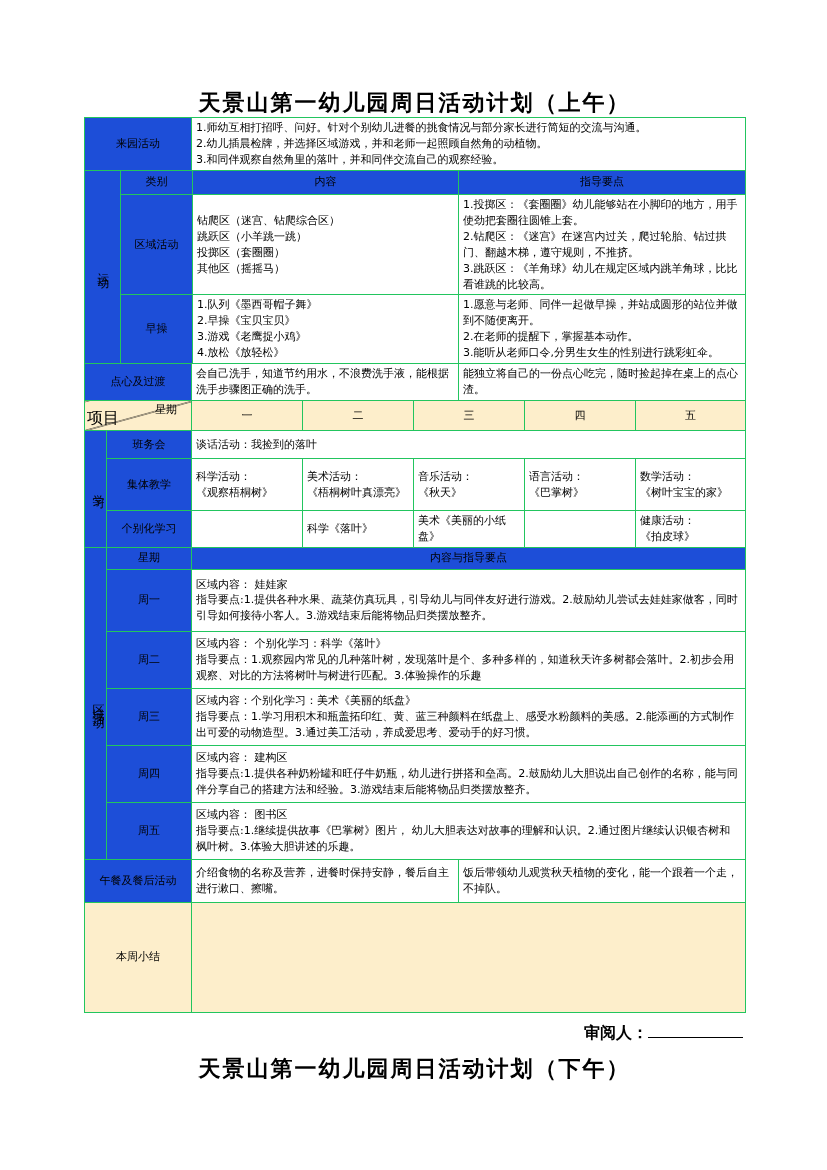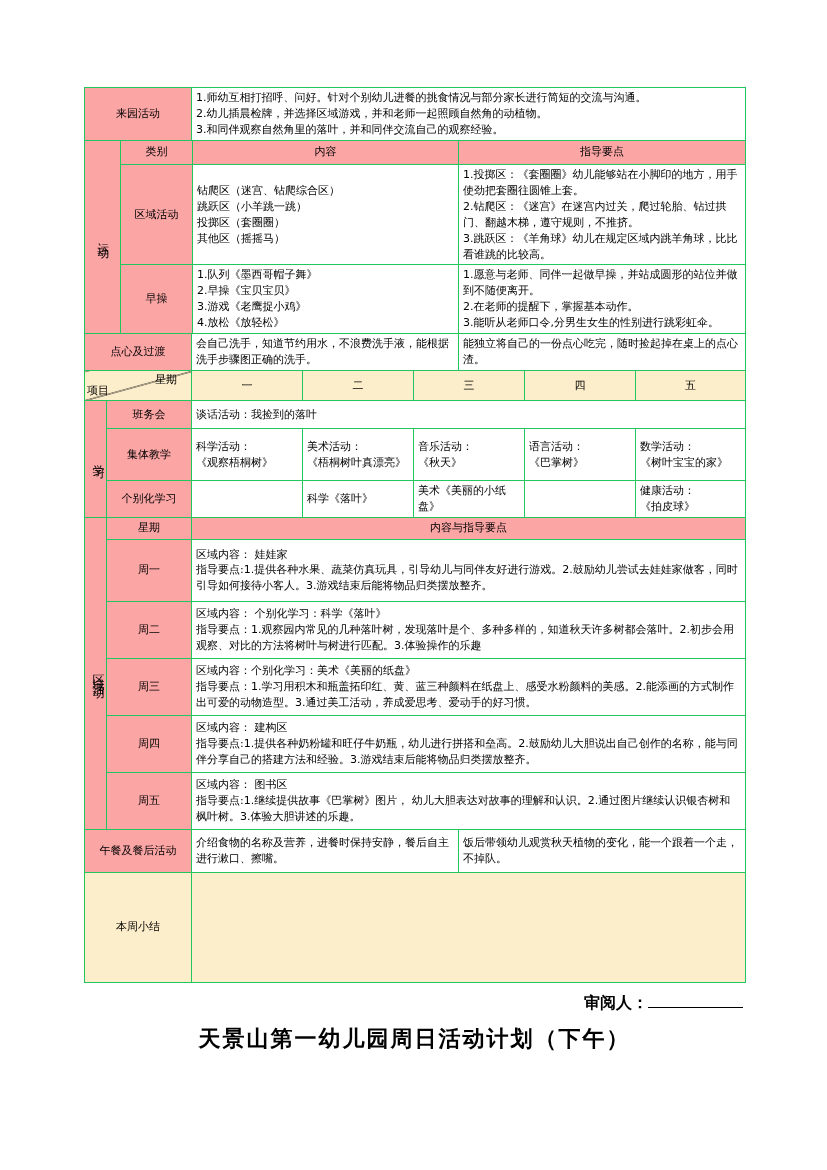--- a/index.html
+++ b/index.html
@@ -17,44 +17,45 @@
     border-bottom:1px solid #000; padding:0 4px; font-weight:bold;
   }
   .subtitle .dash { padding:0 10px; }
   .info-line { display:flex; justify-content:space-between; font-size:12px; margin:6px 0 4px 0; }
   .info-line .blank { border-bottom:1px solid #000; padding:0 10px; min-width:60px; display:inline-block; text-align:center; }
   table.tbl { border-collapse:collapse; table-layout:fixed; width:661px; margin-top:-1px; }
   table.tbl td {
     border:1px solid #22c55e; font-size:11px; line-height:1.45;
     padding:2px 4px; vertical-align:middle; word-break:break-all;
   }
-  .gray  { background:#fca5a5; }
+  .gray  { background:#1d4ed8; }
   .yellow{ background:#FDEECB; }
   .center{ text-align:center; }
   .top   { vertical-align:top; }
   .pre   { white-space:pre-line; }
   .vert  {
     writing-mode:vertical-rl; text-orientation:upright;
     margin:0 auto; letter-spacing:4px; font-size:12px;
   }
   .diag { position:relative; padding:0; height:30px;
     background-image:linear-gradient(to bottom right, transparent calc(50% - 0.7px), #000 50%, transparent calc(50% + 0.7px));
   }
   .diag .corner-top { position:absolute; top:1px; right:14px; font-size:11px; }
-  .diag .corner-bottom { position:absolute; bottom:1px; left:2px; font-size:11px; }
+  .diag .corner-bottom { position:absolute; bottom:1px; left:2px; font-size:16px; }
   .day-cell { font-size:13px; }
   .reviewer { text-align:right; font-size:16px; font-weight:bold; margin:10px 2px 8px 0; }
   .reviewer .line { display:inline-block; width:95px; border-bottom:1px solid #000; height:12px; }
   .footer-title { font-size:22px; font-weight:bold; text-align:center; letter-spacing:2px; margin-top:10px; }
 </style>
 </head>
 <body>
 
 <div class="sheet">
 
+  <div class="title">天景山第一幼儿园周日活动计划（上午）</div>
 
 
 
   <table class="tbl">
     <colgroup>
         <col style="width:107px">
         <col style="width:554px">
       </colgroup>
     <tbody>
         <tr>

